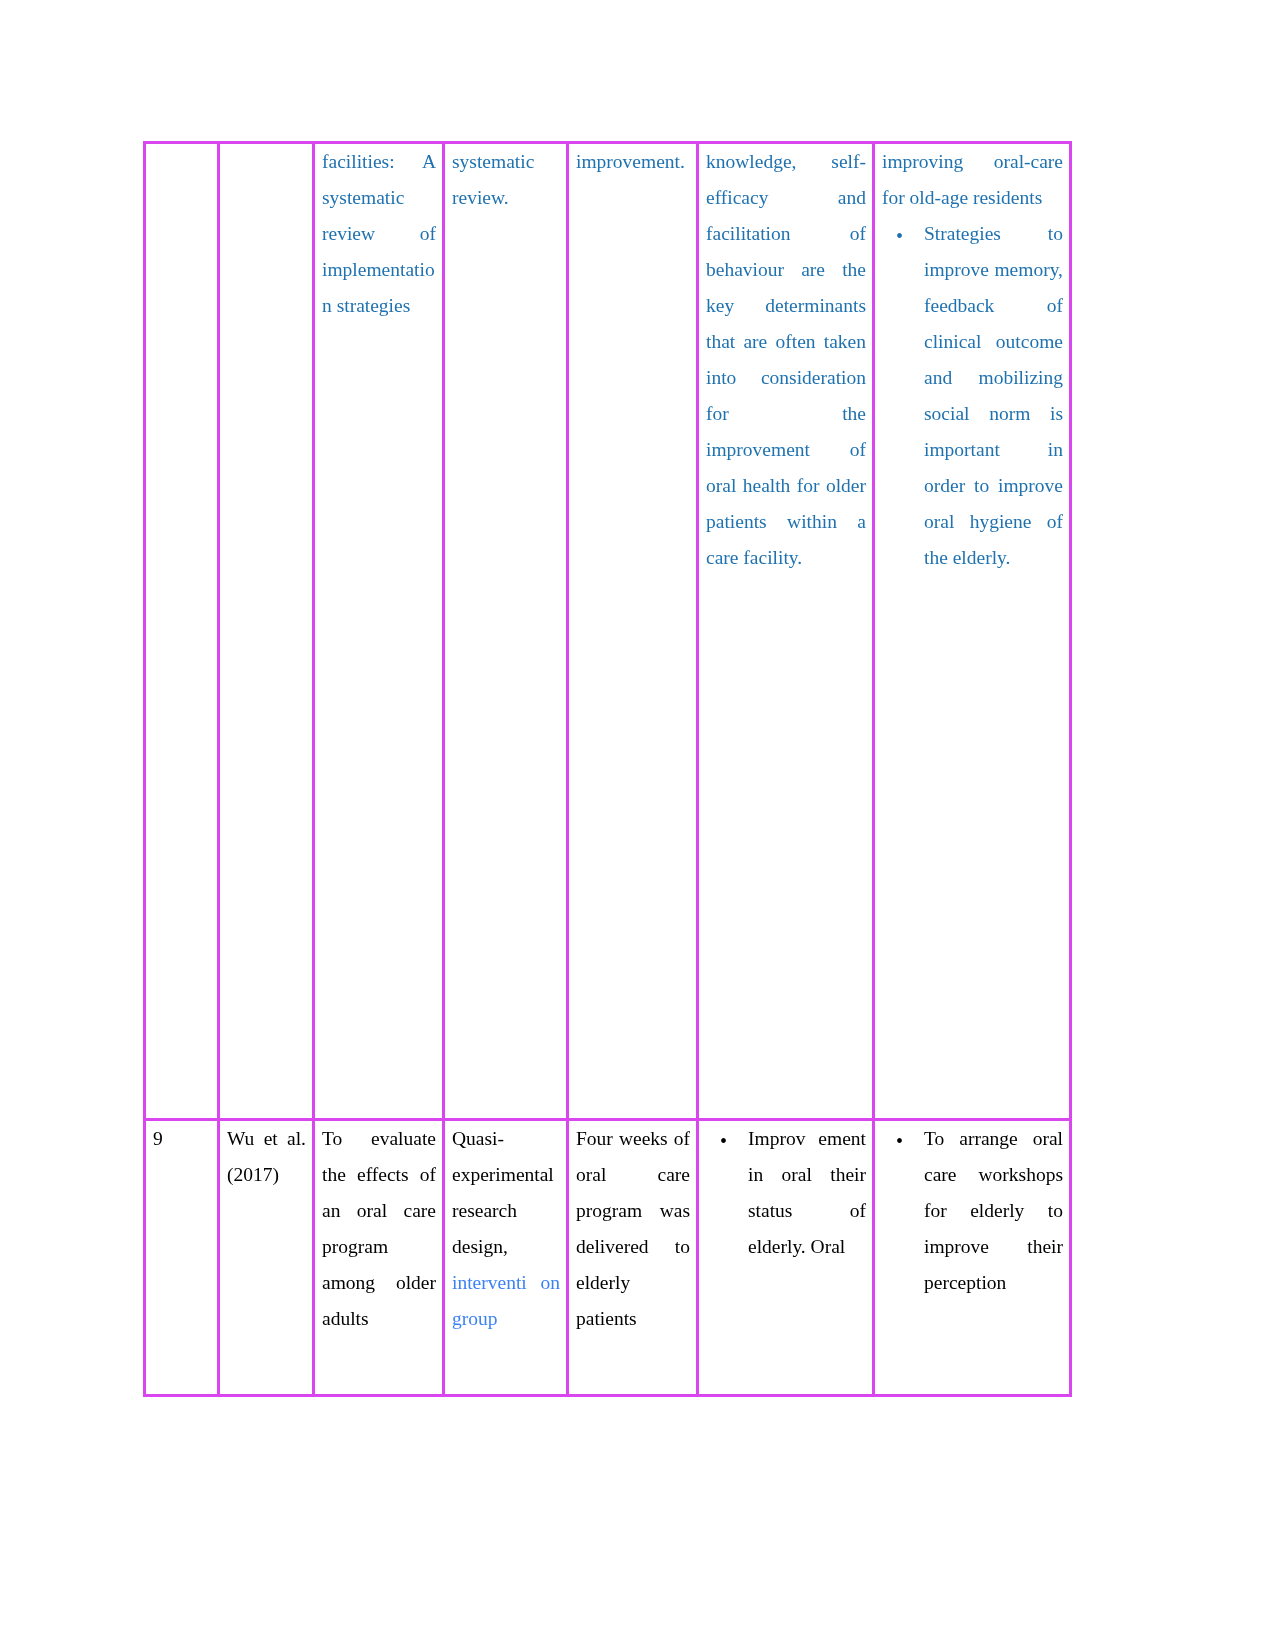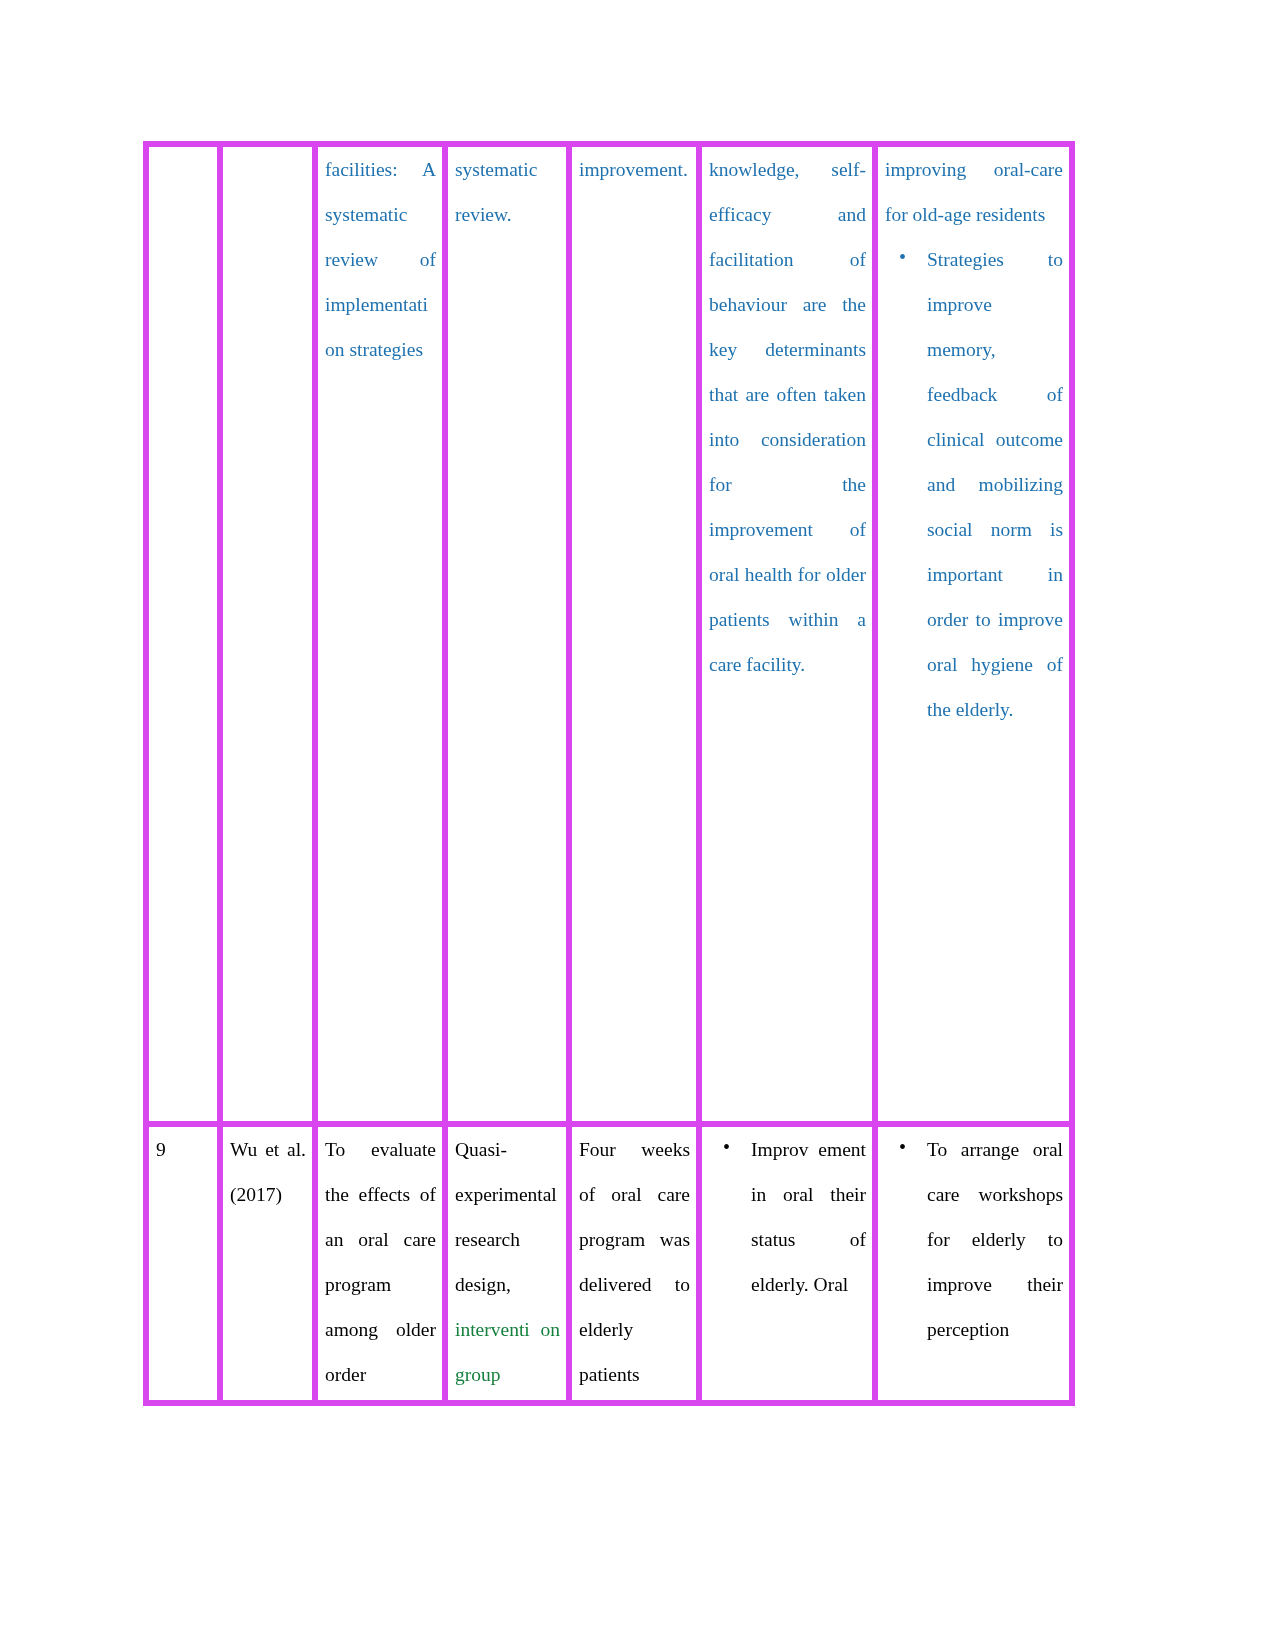--- a/index.html
+++ b/index.html
@@ -25,42 +25,42 @@
     left: 143px;
     top: 141px;
     width: 926px;
   }
   table.matrix {
     border-collapse: collapse;
     table-layout: fixed;
     width: 926px;
   }
   table.matrix td {
-    border: 6px solid #d946ef;
+    border: 3px solid #d946ef;
     vertical-align: top;
     padding: 0 6px 0 7px;
     font-size: 19.5px;
-    line-height: 45px;
+    line-height: 36px;
     text-align: justify;
     text-justify: inter-word;
     word-break: break-word;
     overflow-wrap: anywhere;
     hyphens: none;
   }
   
   col.c1 { width: 74px; }
   col.c2 { width: 95px; }
   col.c3 { width: 130px; }
   col.c4 { width: 124px; }
   col.c5 { width: 130px; }
   col.c6 { width: 176px; }
   col.c7 { width: 197px; }
 
   .blue { color: #1f72b0; }
-  .cyan { color: #15803d; }
+  .cyan { color: #3b82f6; }
   .black { color: #000000; }
 
   .cellpara {
     margin: 0;
     text-align: justify;
     text-justify: inter-word;
   }
 
   
   .just {
@@ -141,21 +141,21 @@
         </tr>
 
         <tr class="row-9">
           <td>
             <div class="cellpara black">9</div>
           </td>
           <td>
             <div class="cellpara just black">Wu et al. (2017)</div>
           </td>
           <td>
-            <div class="cellpara just black">To evaluate the effects of an oral care program among older order</div>
+            <div class="cellpara just black">To evaluate the effects of an oral care program among older adults</div>
           </td>
           <td>
             <div class="cellpara just black">Quasi-experimental research design,</div>
             <div class="cellpara just cyan">interventi on group</div>
           </td>
           <td>
             <div class="cellpara just black">Four weeks of oral care program was delivered to elderly patients</div>
           </td>
           <td>
             <ul class="bul black">

